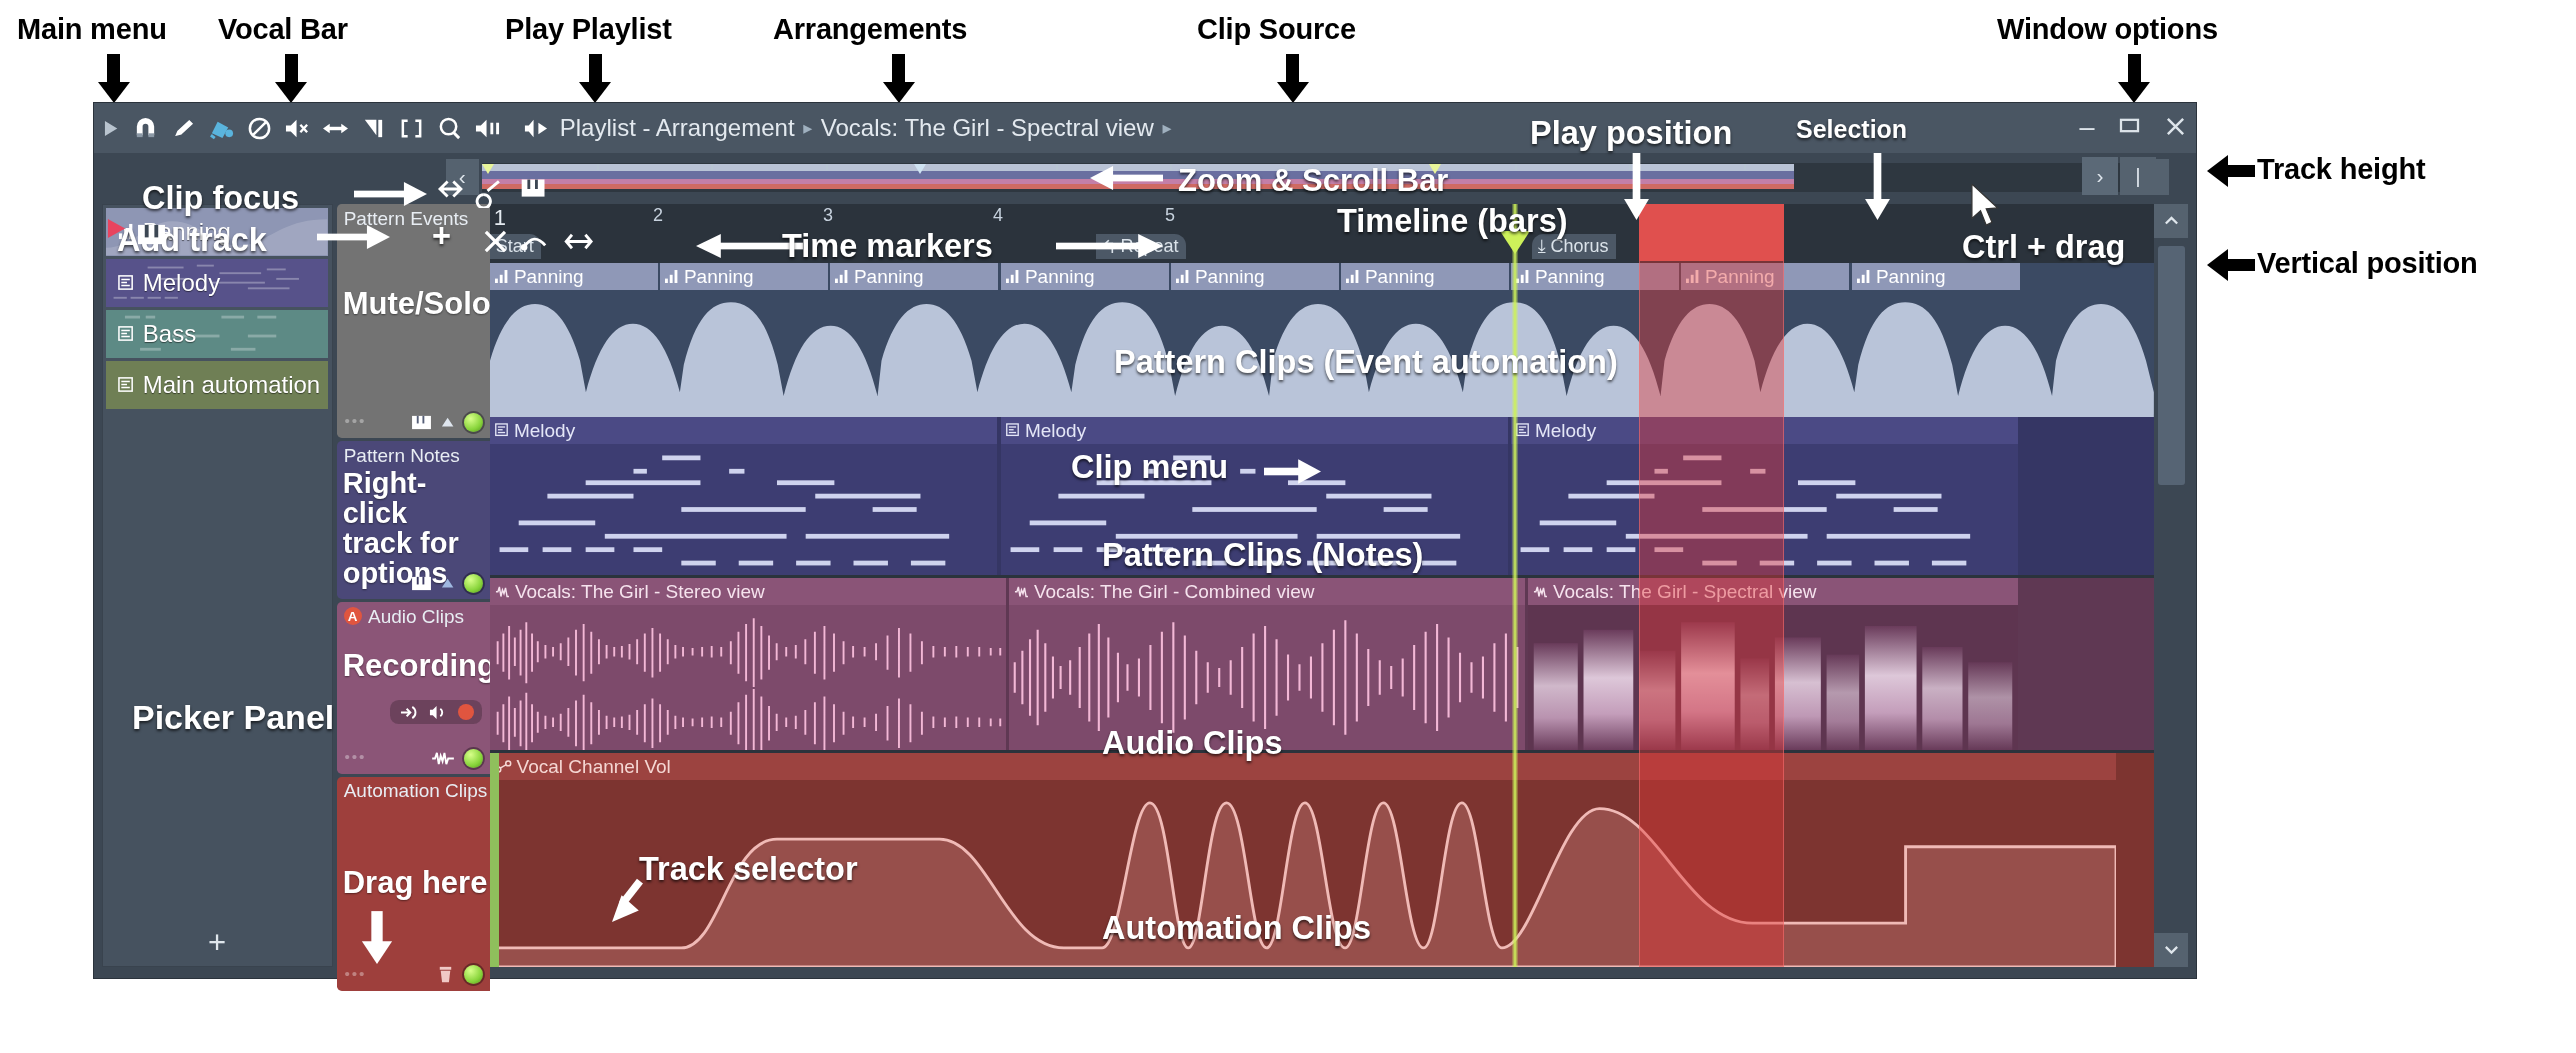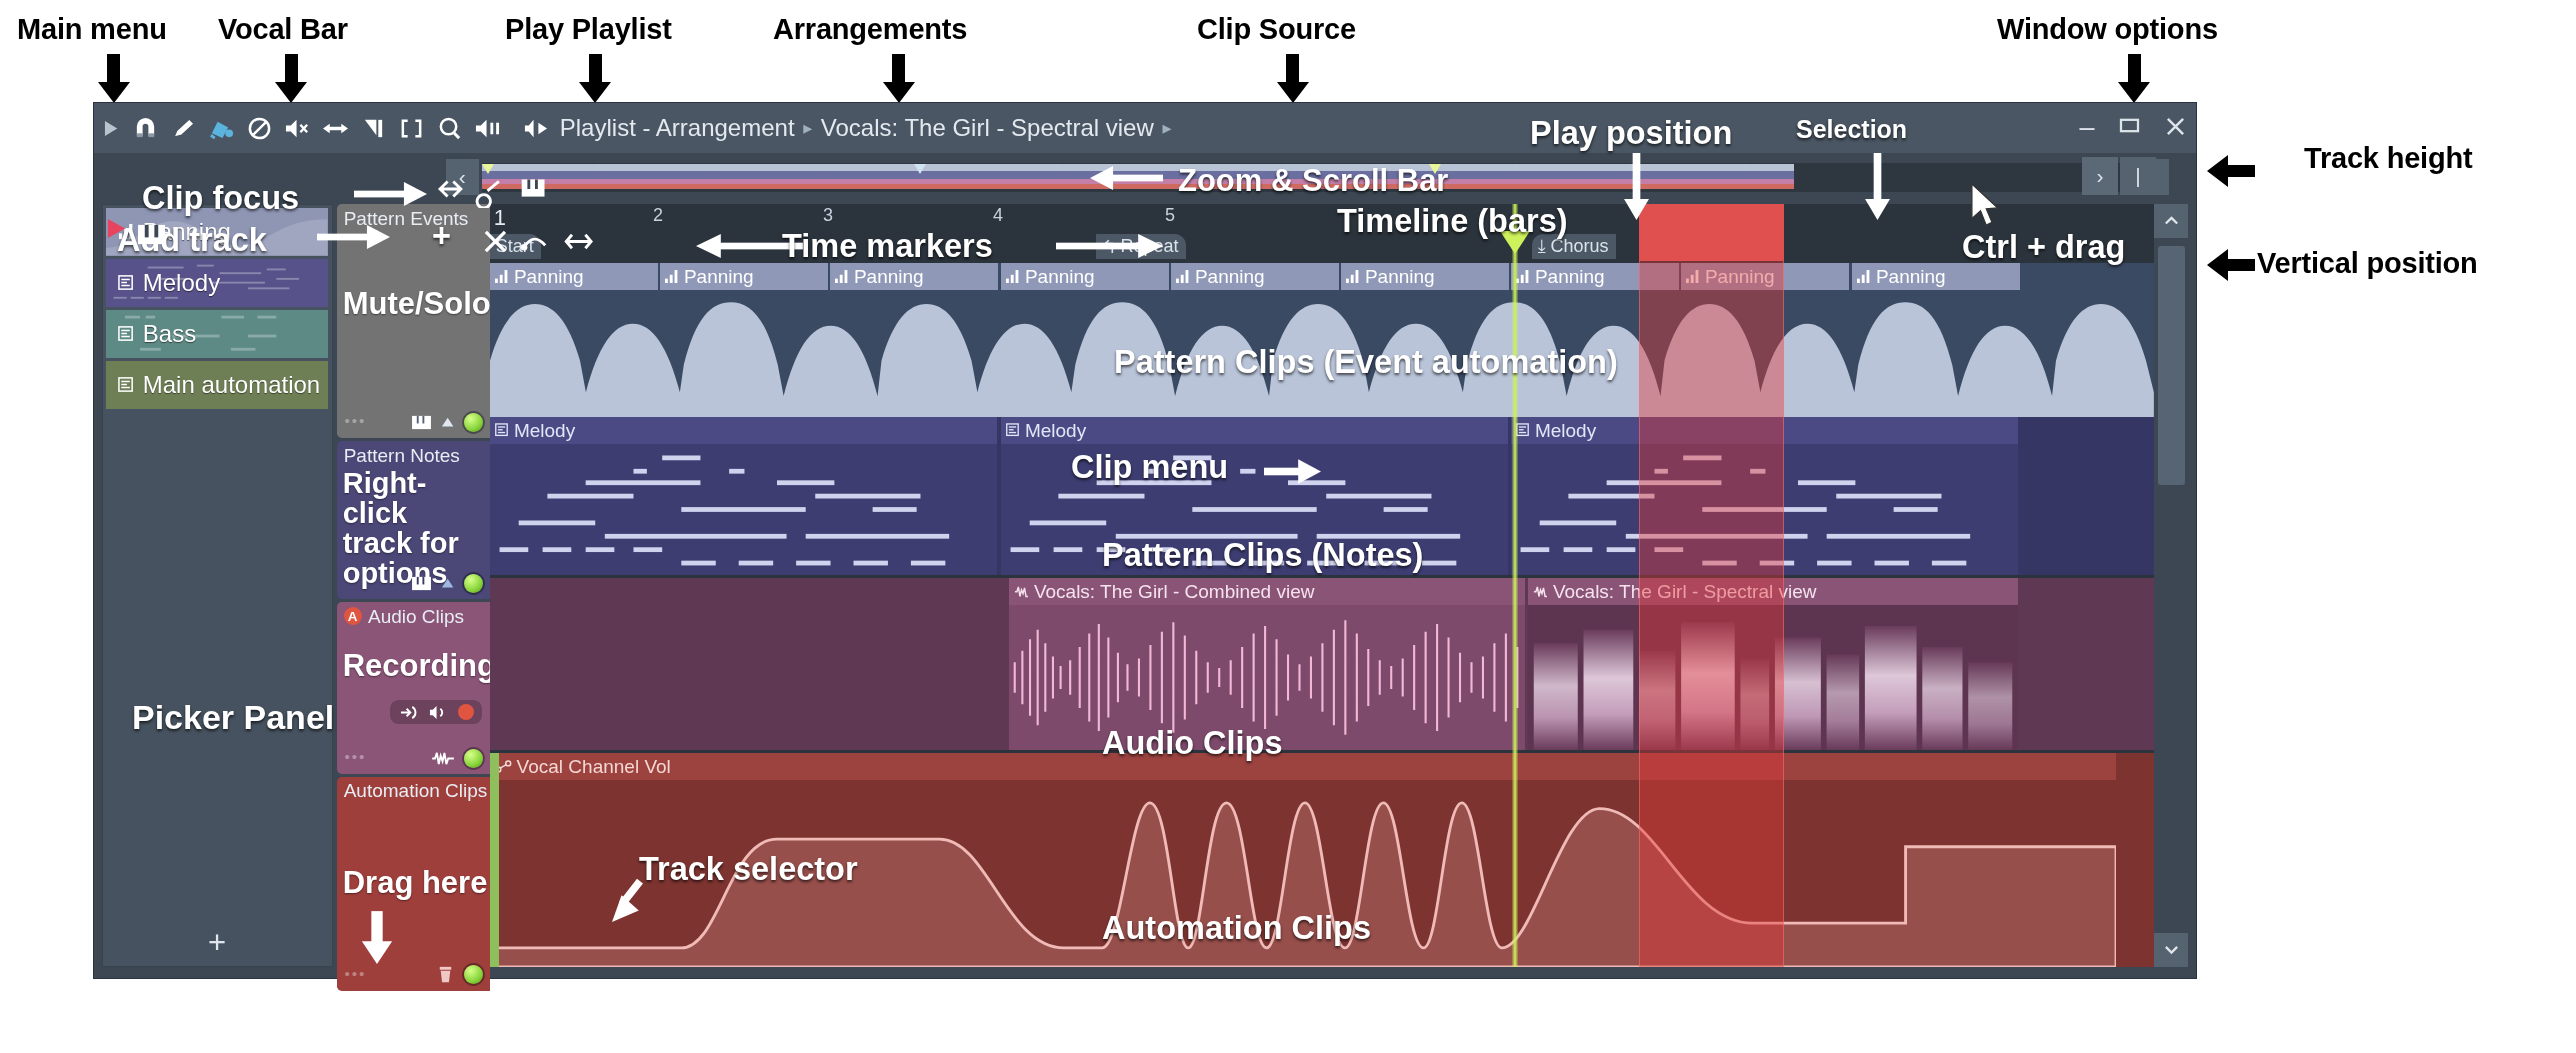--- a/index.html
+++ b/index.html
@@ -147,21 +147,21 @@
   <div class="arr-head-d" style="left:883px;top:82px;"></div>
 
   <div class="anno t" style="left:1197px;top:13.4px;">Clip Source</div>
   <div class="arr-stem" style="left:1286px;top:54px;width:13.4px;height:31px;"></div>
   <div class="arr-head-d" style="left:1277px;top:82px;"></div>
 
   <div class="anno t" style="left:1997px;top:13.4px;">Window options</div>
   <div class="arr-stem" style="left:2128px;top:54px;width:13.4px;height:31px;"></div>
   <div class="arr-head-d" style="left:2118px;top:82px;"></div>
 
-  <div class="anno t" style="left:2257px;top:142px;margin-left:47px;">Track height</div>
+  <div class="anno t" style="left:2257px;top:153px;">Track height</div>
   <div class="arr-stem" style="left:2228px;top:165px;width:27px;height:12.4px;"></div>
   <div class="arr-head-l" style="left:2207px;top:155px;"></div>
 
   <div class="anno t" style="left:2257px;top:247px;">Vertical position</div>
   <div class="arr-stem" style="left:2228px;top:259px;width:27px;height:12.4px;"></div>
   <div class="arr-head-l" style="left:2207px;top:249px;"></div>
 
   <div id="app">
 
     <div id="titlebar">
@@ -691,20 +691,48 @@
                 <rect x="260" y="122" width="36" height="5"></rect>
               <rect x="320" y="122" width="36" height="5"></rect>
                 <rect x="380" y="122" width="36" height="5"></rect>
               <rect x="440" y="122" width="36" height="5"></rect>
             </g>
           </svg>
         </div>
       </div>
 
       <div class="trk" style="top:374px;height:172px;background:#5f3853;">
+        <div class="clip" style="left:0px;width:516px;background:#7d4a6b;">
+          <div class="clip-title" style="background:#8a5477;color:#f6e3ee;">
+            <svg width="15.3" height="13.4" viewBox="0 0 16 14">
+                <path d="M1 7 h2 l1.6 -5 1.6 10 1.6 -7 1.6 4 1.6 -6 1.6 9 h2" stroke="#f6e3ee" stroke-width="1.5" fill="none"></path>
+              </svg>
+            <span>Vocals: The Girl - Stereo view</span>
+          </div>
+          <svg style="position:absolute;left:0;top:27px;width:100%;height:145px;" viewBox="0 0 540 152" preserveAspectRatio="none">
+            <g stroke="#f3b8d6" stroke-width="2">
+              <path d="M8 38 v24 M14 30 v40 M20 22 v56 M26 34 v30 M32 26 v48 M38 18 v64 M44 30 v40 M50 38 v22
+                       M58 42 v14 M66 44 v10 M74 40 v18 M82 34 v30 M90 26 v48 M98 20 v60 M106 28 v44 M114 36 v26
+                       M122 42 v14 M130 44 v10 M138 43 v12 M146 41 v16 M154 36 v26 M162 30 v40 M170 24 v52 M178 30 v40
+                       M186 36 v26 M194 42 v14 M202 44 v10 M212 45 v8 M222 44 v10 M232 43 v12 M242 44 v10
+                       M252 38 v24 M260 28 v44 M268 20 v60 M276 14 v72 M284 22 v56 M292 32 v36 M300 40 v18
+                       M310 44 v10 M320 42 v14 M330 36 v26 M340 28 v44 M350 22 v56 M360 30 v40 M370 38 v24
+                       M380 43 v12 M392 44 v10 M404 40 v18 M416 32 v36 M428 24 v52 M440 30 v40 M452 38 v24
+                       M464 43 v12 M476 44 v10 M488 43 v12 M500 44 v10 M512 44 v10 M524 45 v8 M534 45 v8"></path>
+              <path d="M8 112 v24 M14 104 v40 M20 96 v56 M26 108 v30 M32 100 v48 M38 92 v64 M44 104 v40 M50 112 v22
+                       M58 116 v14 M66 118 v10 M74 114 v18 M82 108 v30 M90 100 v48 M98 94 v60 M106 102 v44 M114 110 v26
+                       M122 116 v14 M130 118 v10 M138 117 v12 M146 115 v16 M154 110 v26 M162 104 v40 M170 98 v52 M178 104 v40
+                       M186 110 v26 M194 116 v14 M202 118 v10 M212 119 v8 M222 118 v10 M232 117 v12 M242 118 v10
+                       M252 112 v24 M260 102 v44 M268 94 v60 M276 88 v72 M284 96 v56 M292 106 v36 M300 114 v18
+                       M310 118 v10 M320 116 v14 M330 110 v26 M340 102 v44 M350 96 v56 M360 104 v40 M370 112 v24
+                       M380 117 v12 M392 118 v10 M404 114 v18 M416 106 v36 M428 98 v52 M440 104 v40 M452 112 v24
+                       M464 117 v12 M476 118 v10 M488 117 v12 M500 118 v10 M512 118 v10 M524 119 v8 M534 119 v8"></path>
+            </g>
+          </svg>
+        </div>
 
         <div class="clip" style="left:519px;width:516px;background:#7d4a6b;padding-left:12px;">
           <div class="clip-title" style="background:#8a5477;color:#f6e3ee;">
             <svg width="15.3" height="13.4" viewBox="0 0 16 14">
                 <path d="M1 7 h2 l1.6 -5 1.6 10 1.6 -7 1.6 4 1.6 -6 1.6 9 h2" stroke="#f6e3ee" stroke-width="1.5" fill="none"></path>
               </svg>
             <span>Vocals: The Girl - Combined view</span>
           </div>
           <svg style="position:absolute;left:0;top:27px;width:100%;height:145px;" viewBox="0 0 540 152" preserveAspectRatio="none">
             <g stroke="#f3b8d6" stroke-width="2.2">

